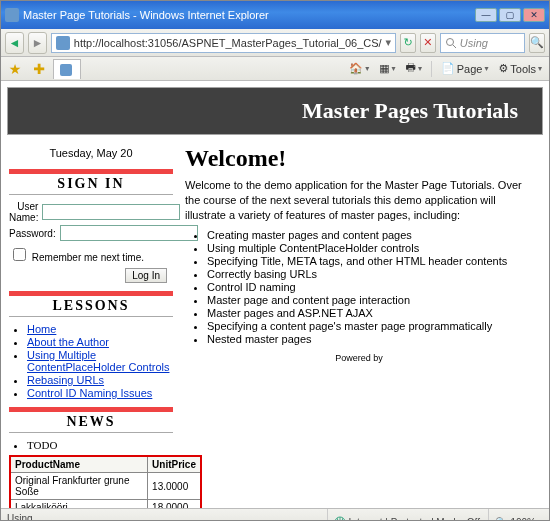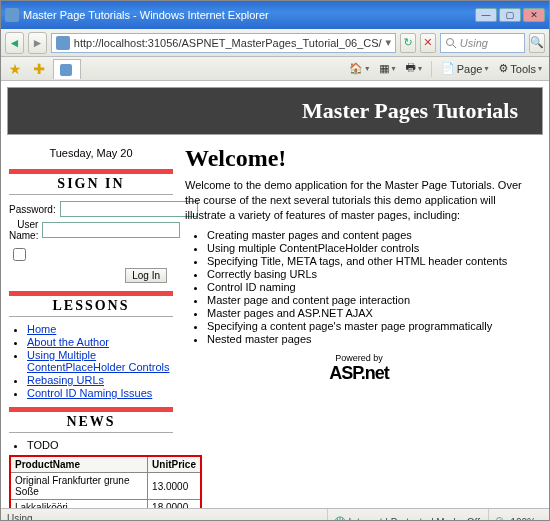--- a/index.html
+++ b/index.html
@@ -127,21 +127,21 @@
   }
   .chk { font-size: 10px; margin: 4px 0; }
   .btnrow { text-align: right; padding-right: 6px; }
   .btnrow button {
     font-size: 10px; padding: 1px 6px; background: linear-gradient(#fafafa,#e6e6e0);
     border: 1px solid #999;
   }
   ul.links { margin: 4px 0 4px 18px; padding: 0; }
   ul.links li { color: #000; margin: 1px 0; }
   ul.links a, ul.news-list span { color: #0033cc; text-decoration: underline; font-size: 11px; }
-  ul.news-list { margin: 4px 0 4px 18px; padding: 0; }
+  ul.news-list { margin: 4px 0 4px 18px; padding: 0; font-family: Liberation Serif, serif; }
   ul.news-list span { color: #000; text-decoration: none; }
   h1.welcome { font-family: Georgia, serif; font-size: 24px; margin: 4px 0 6px; }
   p.intro { font-size: 11px; margin: 4px 0 6px; line-height: 1.35; }
   ul.feat { margin: 1px 0 8px 22px; padding: 0; }
   ul.feat li { font-size: 11px; margin: 1px 0; }
   .powered { text-align: center; margin-top: 8px; }
   .powered .plbl { font-size: 9px; }
   .powered .aspnet { font-family: Arial, sans-serif; font-weight: bold; font-size: 18px; letter-spacing: -1px; }
   table.grid {
     border: 2px solid #d00; border-radius: 4px;
@@ -210,29 +210,30 @@
 </div>
 
 <div class="page">
   <div class="banner">Master Pages Tutorials</div>
   <div class="layout">
     <div class="col-left">
       <div class="date">Tuesday, May 20</div>
 
       <h3 class="sect">SIGN IN</h3>
       <div class="form-row">
+        <label>User Name:</label>
+        <input type="text" style="">
+      </div>
+      <div class="form-row">
         <label>Password:</label>
         <input type="password" style="">
       </div>
-      <div class="form-row">
-        <label>User Name:</label>
-        <input type="text" style="">
-      </div>
       <div class="chk">
         <input type="checkbox" style="">
+        <span>Remember me next time.</span>
       </div>
       <div class="btnrow">
         <button>Log In</button>
       </div>
 
       <h3 class="sect">LESSONS</h3>
       <ul class="links">
         <li><a>Home</a></li>
         <li><a>About the Author</a></li>
         <li><a>Using Multiple ContentPlaceHolder Controls</a></li>
@@ -277,21 +278,20 @@
         <li>Specifying Title, META tags, and other HTML header contents</li>
         <li>Correctly basing URLs</li>
         <li>Control ID naming</li>
         <li>Master page and content page interaction</li>
         <li>Master pages and ASP.NET AJAX</li>
         <li>Specifying a content page's master page programmatically</li>
         <li>Nested master pages</li>
       </ul>
       <div class="powered">
         <div class="plbl">Powered by</div>
-        <div class="aspnet">ASP.net</div>
       </div>
     </div>
   </div>
 </div>
 
 <div class="statusbar">
   <span>Using</span>
   <span class="spacer"></span>
   <span class="cell">
     <svg width="12" height="12" viewBox="0 0 12 12">

